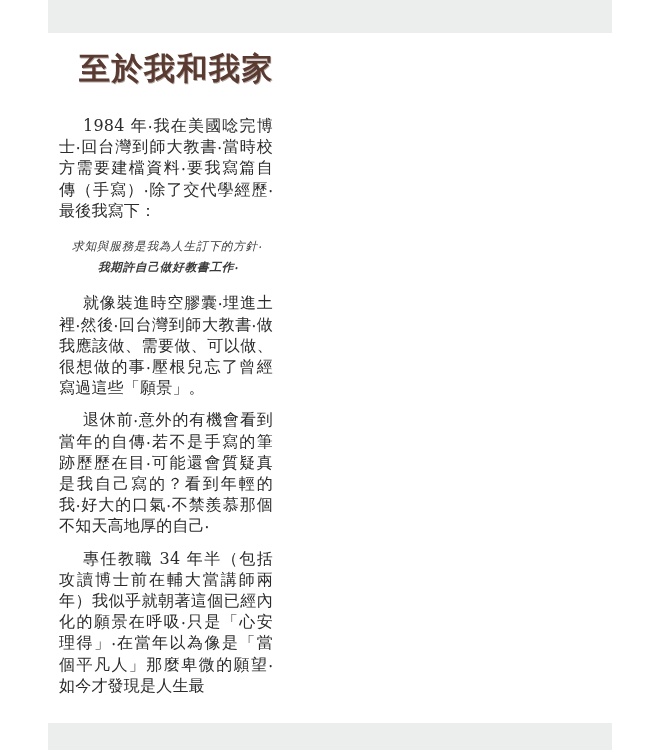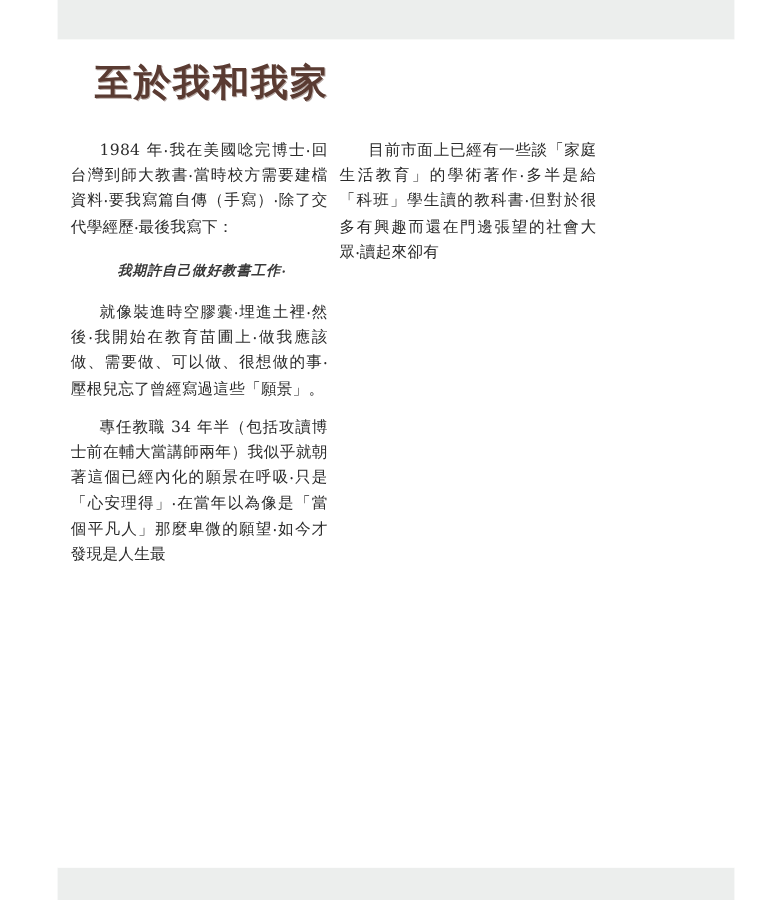--- a/index.html
+++ b/index.html
@@ -64,21 +64,21 @@
     gap: 10px;
   }
   .col {
     width: 214px;
     display: flex;
     flex-direction: column;
   }
 
   .para {
     font-family: "DejaVu Serif", "Liberation Serif", serif;
-    font-size: 13px;
+    font-size: 16px;
     line-height: 21.2px;
     color: #2b2b2b;
     text-align: justify;
     text-justify: inter-character;
     text-indent: 24px;
     margin: 0 0 11px 0;
     letter-spacing: 0.2px;
   }
   .para.cont { text-indent: 0; }
 
@@ -112,25 +112,26 @@
   <div class="page-sheet"></div>
 
   <div class="page-title">至於我和我家</div>
 
   <div class="columns">
 
     <div class="col">
       <p class="para">1984 年‧我在美國唸完博士‧回台灣到師大教書‧當時校方需要建檔資料‧要我寫篇自傳（手寫）‧除了交代學經歷‧最後我寫下：</p>
 
       <div class="quote-block">
+        <div class="quote-line l1">求知與服務是我為人生訂下的方針‧</div>
         <div class="quote-line l3">我期許自己做好教書工作‧</div>
       </div>
 
-      <p class="para">就像裝進時空膠囊‧埋進土裡‧然後‧我開始在教育苗圃上‧做我應該做、需要做、可以做、很想做的事‧壓根兒忘了曾經寫過這些「願景」。</p>
+      <p class="para">就像裝進時空膠囊‧埋進土裡‧然後‧回台灣到師大教書‧做我應該做、需要做、可以做、很想做的事‧壓根兒忘了曾經寫過這些「願景」。</p>
+      <p class="para">退休前‧意外的有機會看到當年的自傳‧若不是手寫的筆跡歷歷在目‧可能還會質疑真是我自己寫的？看到年輕的我‧好大的口氣‧不禁羨慕那個不知天高地厚的自己‧</p>
       <p class="para">專任教職 34 年半（包括攻讀博士前在輔大當講師兩年）我似乎就朝著這個已經內化的願景在呼吸‧只是「心安理得」‧在當年以為像是「當個平凡人」那麼卑微的願望‧如今才發現是人生最</p>
     </div>
 
     <div class="col">
-      <p class="para">目前市面上已經有一些談「家庭生活教育」的學術著作‧多半是給「科班」學生讀的教科書‧但對於很多有興趣而還在門邊張望的社會大眾‧讀起來卻有</p>
     </div>
 
   </div>
 </div>
 
 </body></html>

